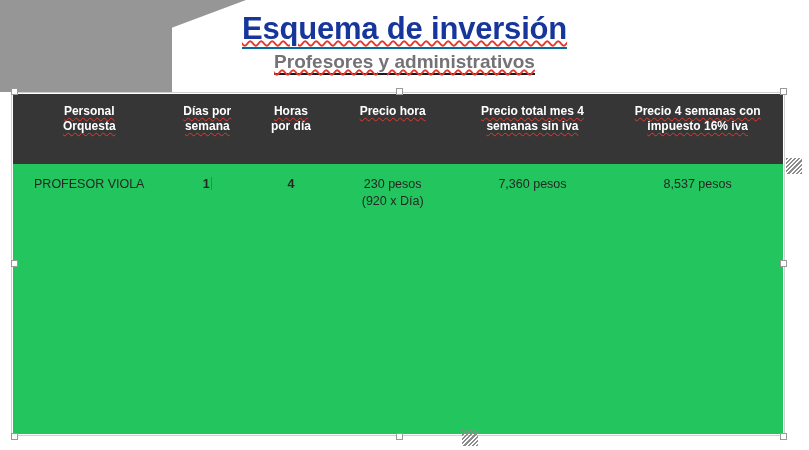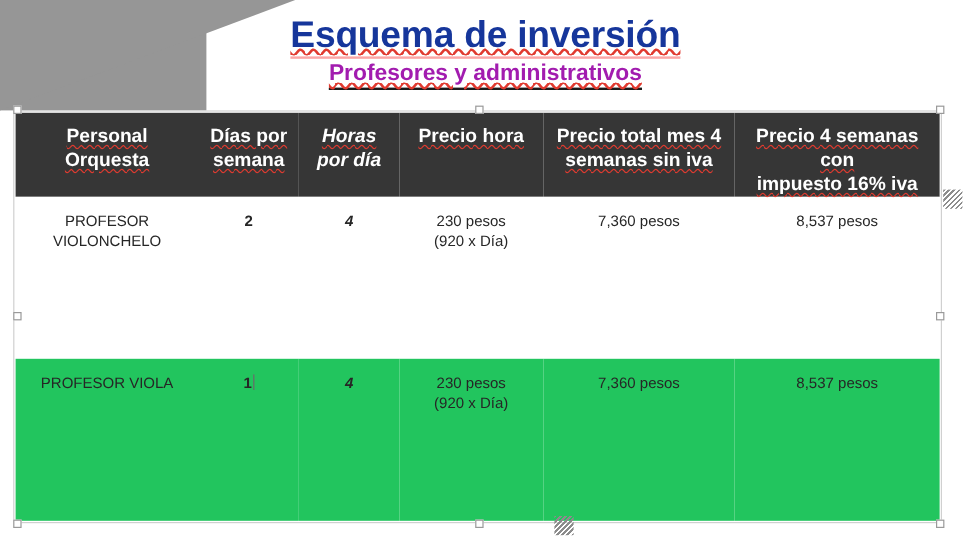--- a/index.html
+++ b/index.html
@@ -58,31 +58,31 @@
     left: 0;
     top: 12px;
     width: 809px;
     font-size: 31px;
     font-weight: bold;
     color: #16369b;
     letter-spacing: -0.2px;
     line-height: 1.1;
   }
   .slide-title .u {
-    border-bottom: 2px solid #fca5a5;
+    border-bottom: 2px solid #0369a1;
     padding-bottom: 1px;
   }
   .slide-subtitle {
     position: absolute;
     left: 0;
     top: 52px;
     width: 809px;
     font-size: 19px;
     font-weight: bold;
-    color: #a21caf;
+    color: #737373;
     line-height: 1.1;
   }
   .slide-subtitle .u {
     border-bottom: 2px solid #1a1a1a;
     padding-bottom: 1px;
   }
   
   .sq {
     text-decoration: underline;
     text-decoration-color: #e03a2f;
@@ -110,42 +110,42 @@
   }
   table.sched {
     width: 100%;
     height: 100%;
     border-collapse: collapse;
     table-layout: fixed;
   }
   table.sched th {
     background: #363636;
     color: #ffffff;
-    font-size: 16px;
+    font-size: 12px;
     font-weight: bold;
     text-align: center;
     vertical-align: top;
     padding: 10px 4px 0 4px;
     line-height: 1.25;
   }
   .hdr-row { height: 70px; }
   table.sched td {
     font-size: 12.5px;
     color: #262626;
     text-align: center;
     vertical-align: top;
     padding: 12px 6px 0 6px;
     line-height: 1.35;
   }
   tr.r-white td { background: #ffffff; }
   tr.r-gray  td { background: #22c55e; }
   tr.body-row { height: 54px; }
   .c-name  { width: 20.0%; }
   .c-days  { width: 10.5%; }
-  .c-hours { width: 10.5%; font-style: italic; }
+  .c-hours { width: 10.5%; }
   .c-price { width: 15.5%; }
   .c-total { width: 21.0%; }
   .c-tax   { width: 22.5%; }
 
   .sub { display: block; }
   .caret {
     display: inline-block;
     width: 1px;
     height: 13px;
     background: #6a6a6a;
@@ -235,34 +235,20 @@
             <span class="sub sq">semanas sin iva</span>
           </th>
           <th class="c-tax">
             <span class="sub sq">Precio 4 semanas con</span>
             <span class="sub sq">impuesto 16% iva</span>
           </th>
         </tr>
       </thead>
       <tbody>
 
-        <tr class="body-row r-white">
-          <td class="c-name">
-            <span class="sub">PROFESOR</span>
-            <span class="sub">VIOLONCHELO</span>
-          </td>
-          <td class="c-days"><b>2</b></td>
-          <td class="c-hours"><b>4</b></td>
-          <td class="c-price">
-            <span class="sub">230 pesos</span>
-            <span class="sub">(920 x Día)</span>
-          </td>
-          <td class="c-total">7,360 pesos</td>
-          <td class="c-tax">8,537 pesos</td>
-        </tr>
 
         <tr class="body-row r-gray">
           <td class="c-name">
             <span class="sub">PROFESOR VIOLA</span>
           </td>
           <td class="c-days"><b>1</b><span class="caret"></span></td>
           <td class="c-hours"><b>4</b></td>
           <td class="c-price">
             <span class="sub">230 pesos</span>
             <span class="sub">(920 x Día)</span>

